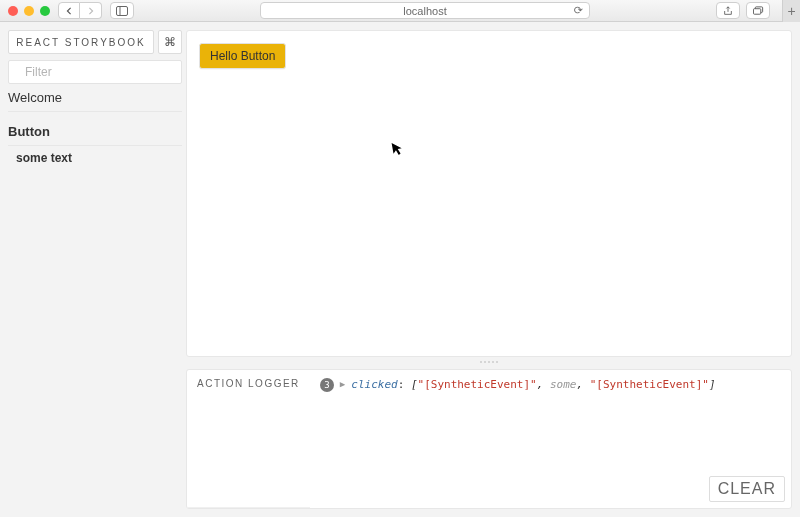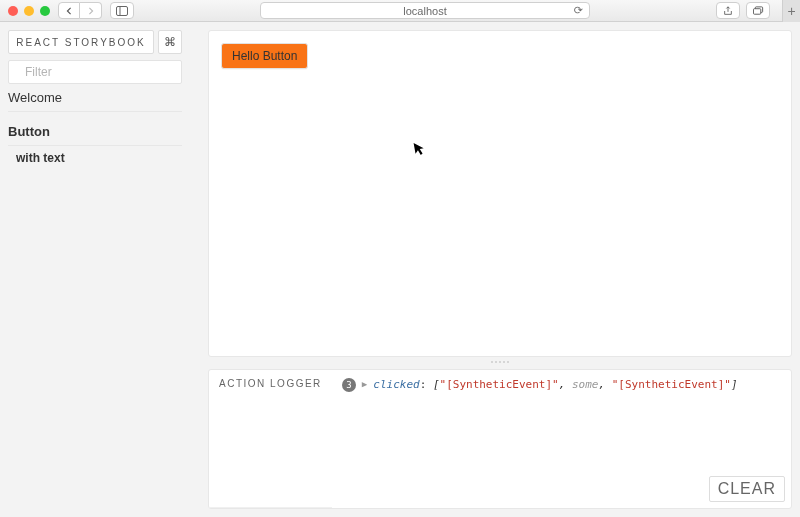--- a/index.html
+++ b/index.html
@@ -71,21 +71,21 @@
       background:#e0e0e0;
       display:flex; align-items:center; justify-content:center;
       color:#777; font-size:14px;
       margin-left:4px; margin-right:-8px;
     }
     
     .app {
       height: calc(517px - 22px);
       padding: 8px;
       display:flex;
-      gap:26px;
+      gap:4px;
     }
     
     .sidebar {
       width: 174px;
       display:flex; flex-direction:column;
     }
     .sidebar-top { display:flex; gap:4px; margin-bottom:6px; }
     .brand-btn {
       flex:1;
       height:24px;
@@ -123,21 +123,21 @@
     }
     .preview {
       flex:1;
       background:#fff;
       border:1px solid #e7e7e7;
       border-radius:3px;
       position:relative;
       padding:12px;
     }
     .hello-btn {
-      background:#f97316;
+      background:#eab308;
       border:1px solid #e2e2e2;
       border-radius:3px;
       box-shadow:0 1px 1px rgba(0,0,0,0.03);
       font-size:12px;
       padding:5px 10px;
       color:#333;
       cursor:pointer;
     }
     .cursor {
       position:absolute;
@@ -255,21 +255,21 @@
     </div>
     <input class="filter-input" placeholder="Filter" style="">
     <div class="kind-list">
       <div class="kind top">
         <span>Welcome</span>
       </div>
       <div class="kind selected">
         <span>Button</span>
       </div>
       <div class="story selected">
-        <span>with text</span>
+        <span>some text</span>
       </div>
     </div>
   </div>
 
   <div class="main">
     <div class="preview">
       <button class="hello-btn">
         <span>Hello Button</span>
       </button>
       <span class="cursor">

